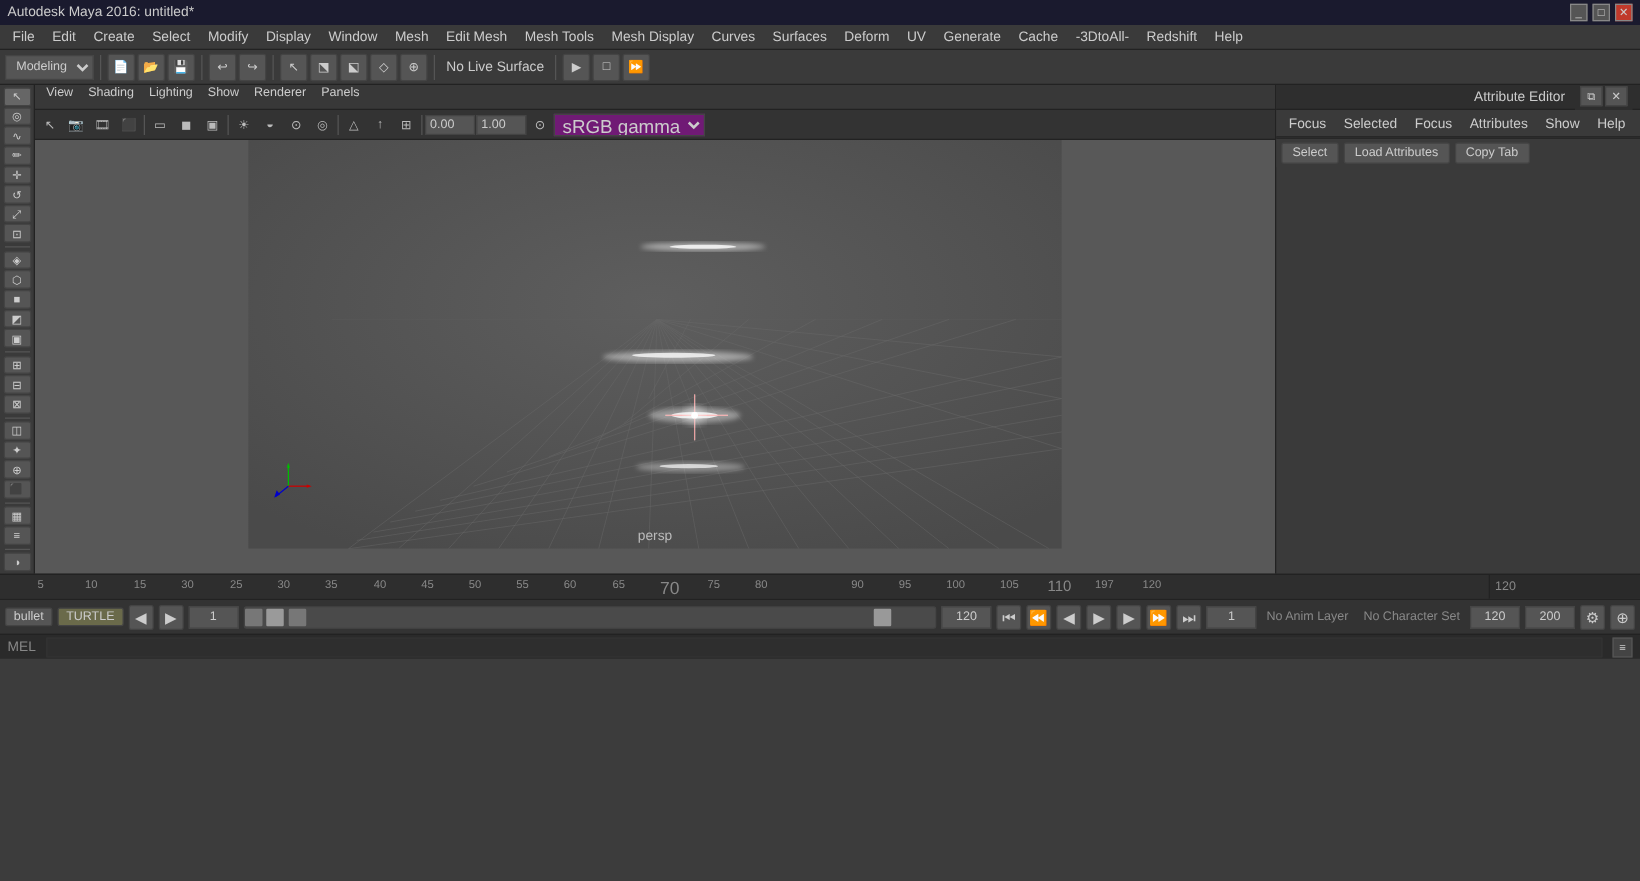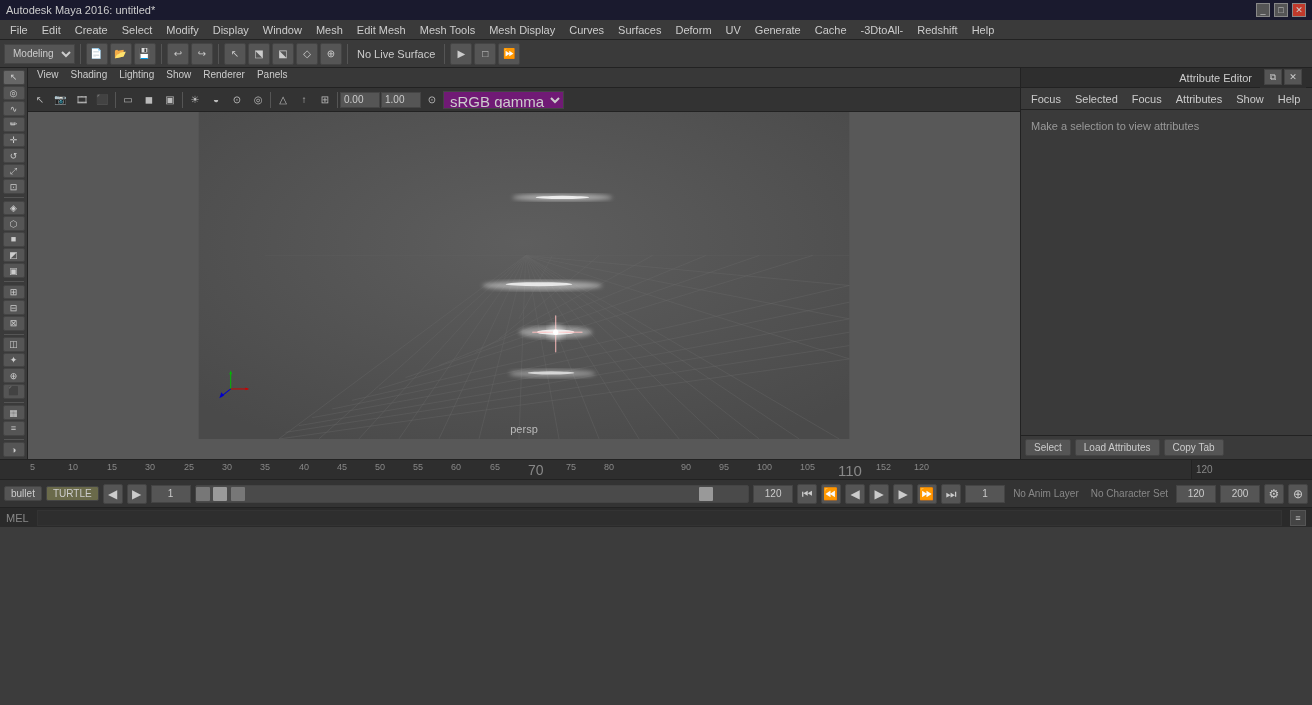--- a/index.html
+++ b/index.html
@@ -384,23 +384,20 @@
         </div>
       </div>
       <div id="attr-editor-menu">
         <span class="ae-menu-item">Focus</span>
         <span class="ae-menu-item">Selected</span>
         <span class="ae-menu-item">Focus</span>
         <span class="ae-menu-item">Attributes</span>
         <span class="ae-menu-item">Show</span>
         <span class="ae-menu-item">Help</span>
       </div>
-      <div id="attr-editor-content">
-        <span>Make a selection to view attributes</span>
-      </div>
       <div id="attr-editor-footer">
         <button class="ae-footer-btn">Select</button>
         <button class="ae-footer-btn">Load Attributes</button>
         <button class="ae-footer-btn">Copy Tab</button>
       </div>
     </div>
   </div>
 
   <div id="timeline-area">
     <div id="timeline-ruler" style="flex:1; position:relative; height:100%;">
@@ -419,22 +416,22 @@
       <span style="position:absolute;left:451px;top:2px;font-size:9px;color:#888;">60</span>
       <span style="position:absolute;left:490px;top:2px;font-size:9px;color:#888;">65</span>
       <span style="position:absolute;left:528px;top:2px;font-size:14px;color:#888;">70</span>
       <span style="position:absolute;left:566px;top:2px;font-size:9px;color:#888;">75</span>
       <span style="position:absolute;left:604px;top:2px;font-size:9px;color:#888;">80</span>
       <span style="position:absolute;left:643px;top:2px;font-size:9px;color:#888;margin-top:48px;">85</span>
       <span style="position:absolute;left:681px;top:2px;font-size:9px;color:#888;">90</span>
       <span style="position:absolute;left:719px;top:2px;font-size:9px;color:#888;">95</span>
       <span style="position:absolute;left:757px;top:2px;font-size:9px;color:#888;">100</span>
       <span style="position:absolute;left:800px;top:2px;font-size:9px;color:#888;">105</span>
-      <span style="position:absolute;left:838px;top:2px;font-size:15px;color:#888;">110</span>
-      <span style="position:absolute;left:876px;top:2px;font-size:9px;color:#888;">152</span>
+      <span style="position:absolute;left:838px;top:2px;font-size:12px;color:#888;">110</span>
+      <span style="position:absolute;left:876px;top:2px;font-size:9px;color:#888;">197</span>
       <span style="position:absolute;left:914px;top:2px;font-size:9px;color:#888;">120</span>
     </div>
     <div id="timeline-right">
       <span>120</span>
     </div>
   </div>
 
   <div id="playback-bar">
 
     <span class="char-tag">bullet</span>

